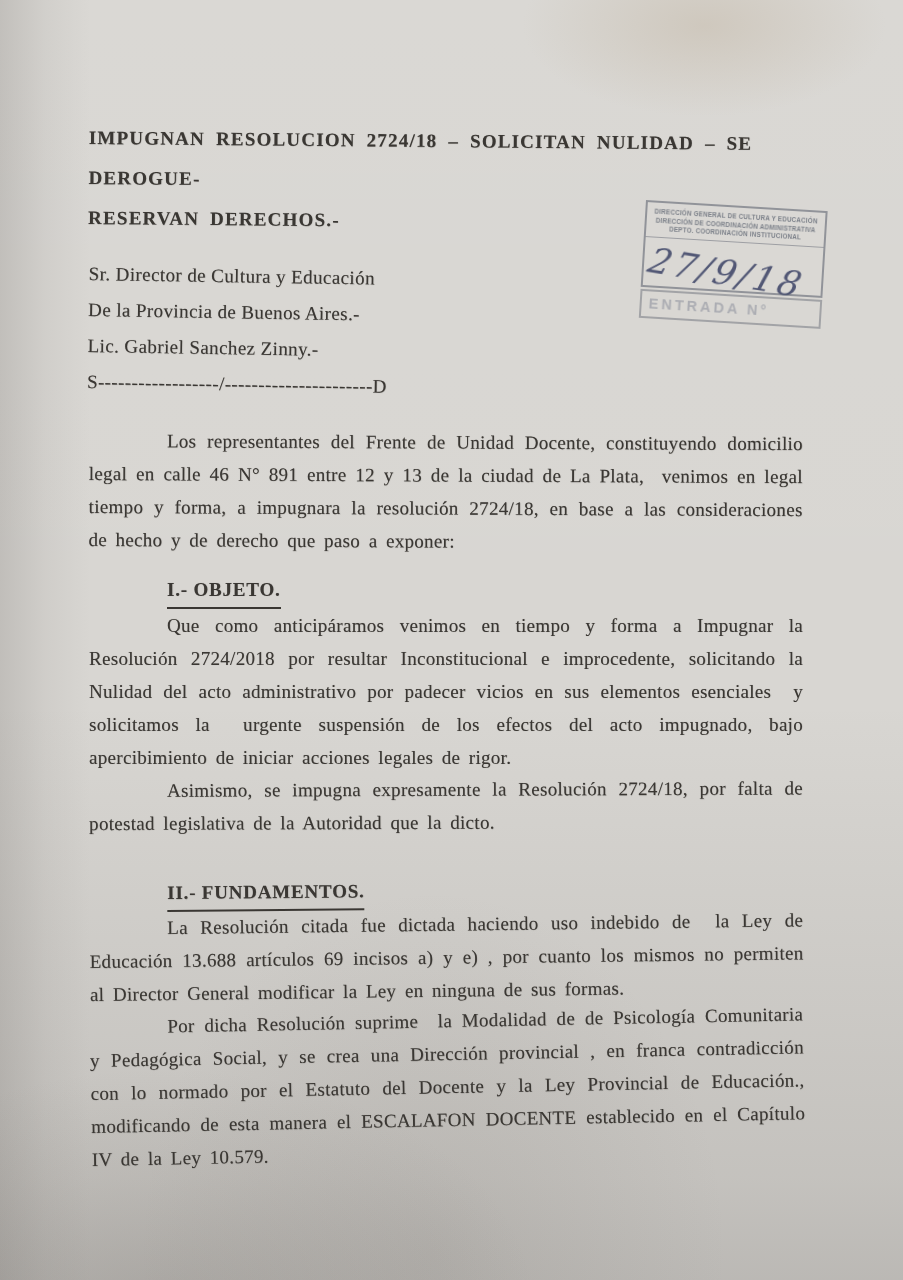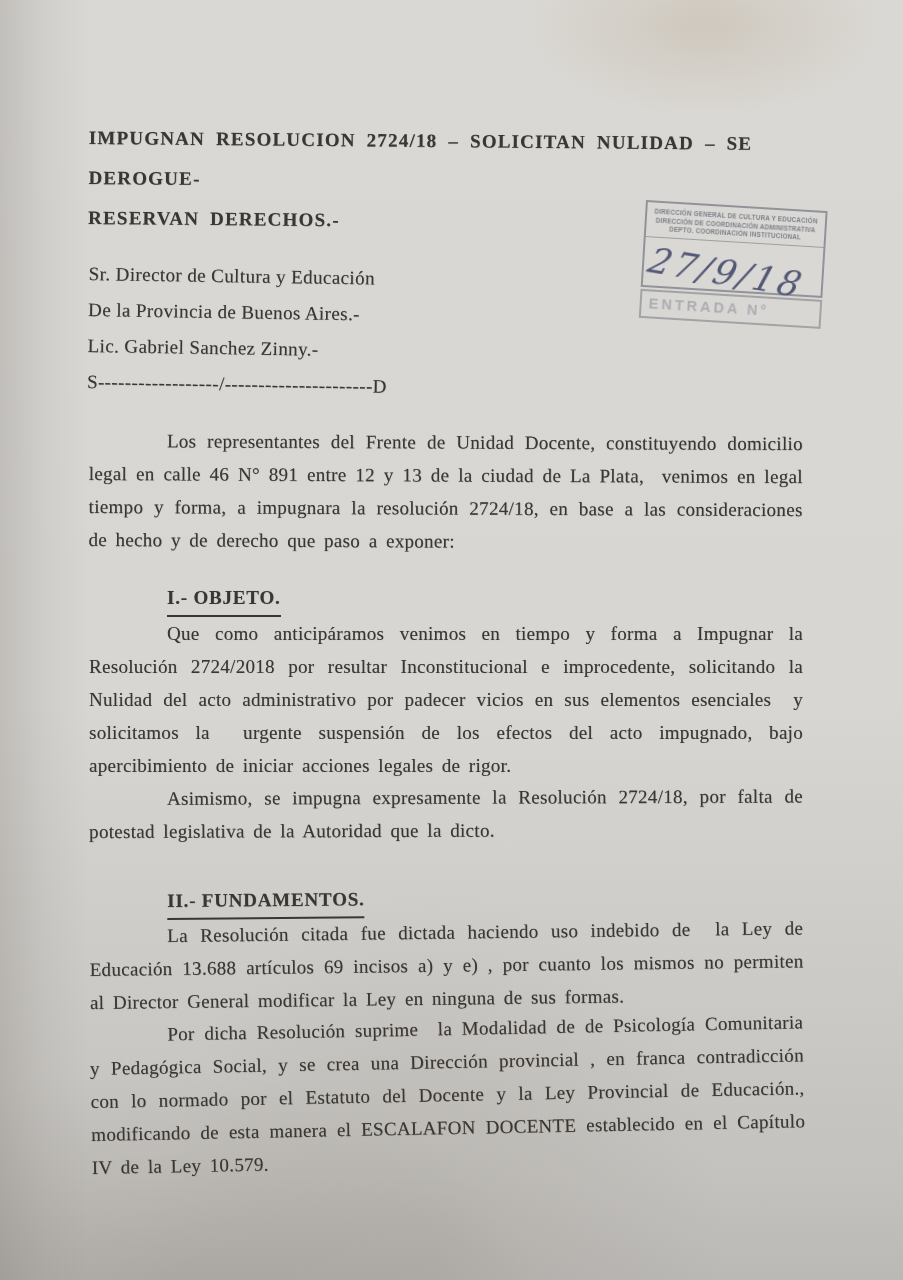--- a/index.html
+++ b/index.html
@@ -31,21 +31,21 @@
   .b-address{
     margin-top:18px;font-size:19px;line-height:36px;letter-spacing:0.4px;
     transform:rotate(0.9deg);transform-origin:left top;
   }
   .para{
     margin:0;font-size:19px;line-height:33px;text-align:justify;
     letter-spacing:0.3px;word-spacing:3.5px;
     text-indent:78px;white-space:pre-wrap;
   }
   .b-intro{margin-top:24px;transform:rotate(0.25deg);transform-origin:left top;}
-  .heading-row{margin-top:25px;margin-left:78px;line-height:33px;}
+  .heading-row{margin-top:17px;margin-left:78px;line-height:33px;}
   .heading{
     display:inline-block;font-size:19px;font-weight:700;letter-spacing:0.8px;
     border-bottom:2px solid #3a3733;padding-bottom:1px;
   }
   .hr-2{margin-top:36px;transform:rotate(-0.5deg);transform-origin:left top;}
   .p-obj-2{transform:rotate(-0.2deg);transform-origin:left center;}
   .p-fun-1{transform:rotate(-0.7deg);transform-origin:left top;}
   .p-fun-2{transform:rotate(-1.1deg);transform-origin:left top;}
   
   .stamp{

